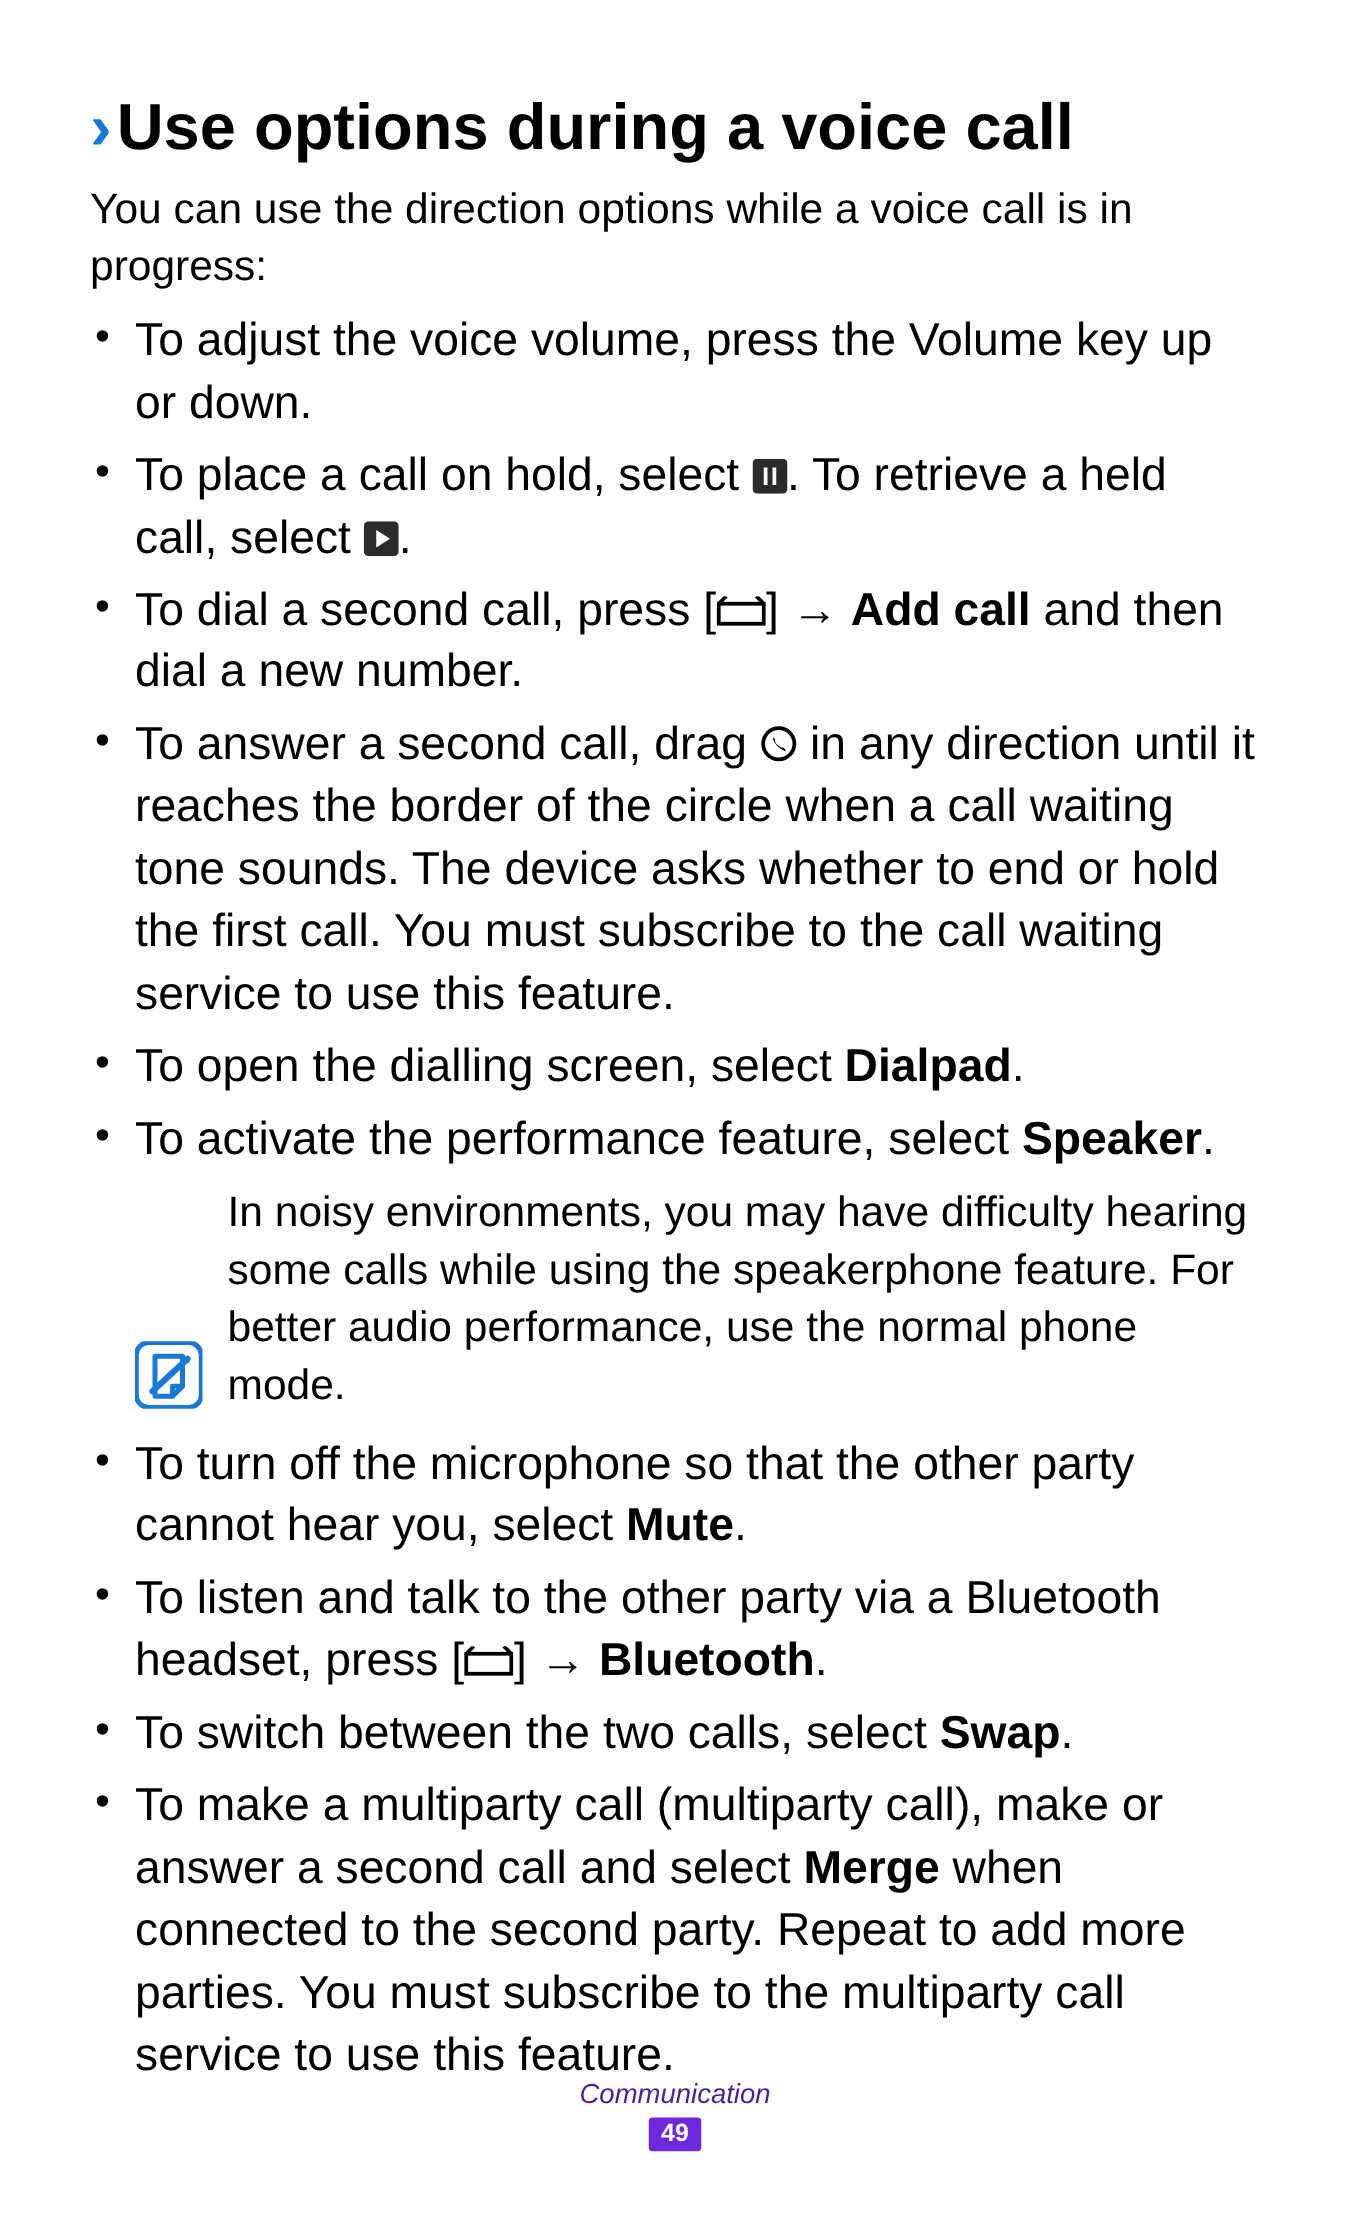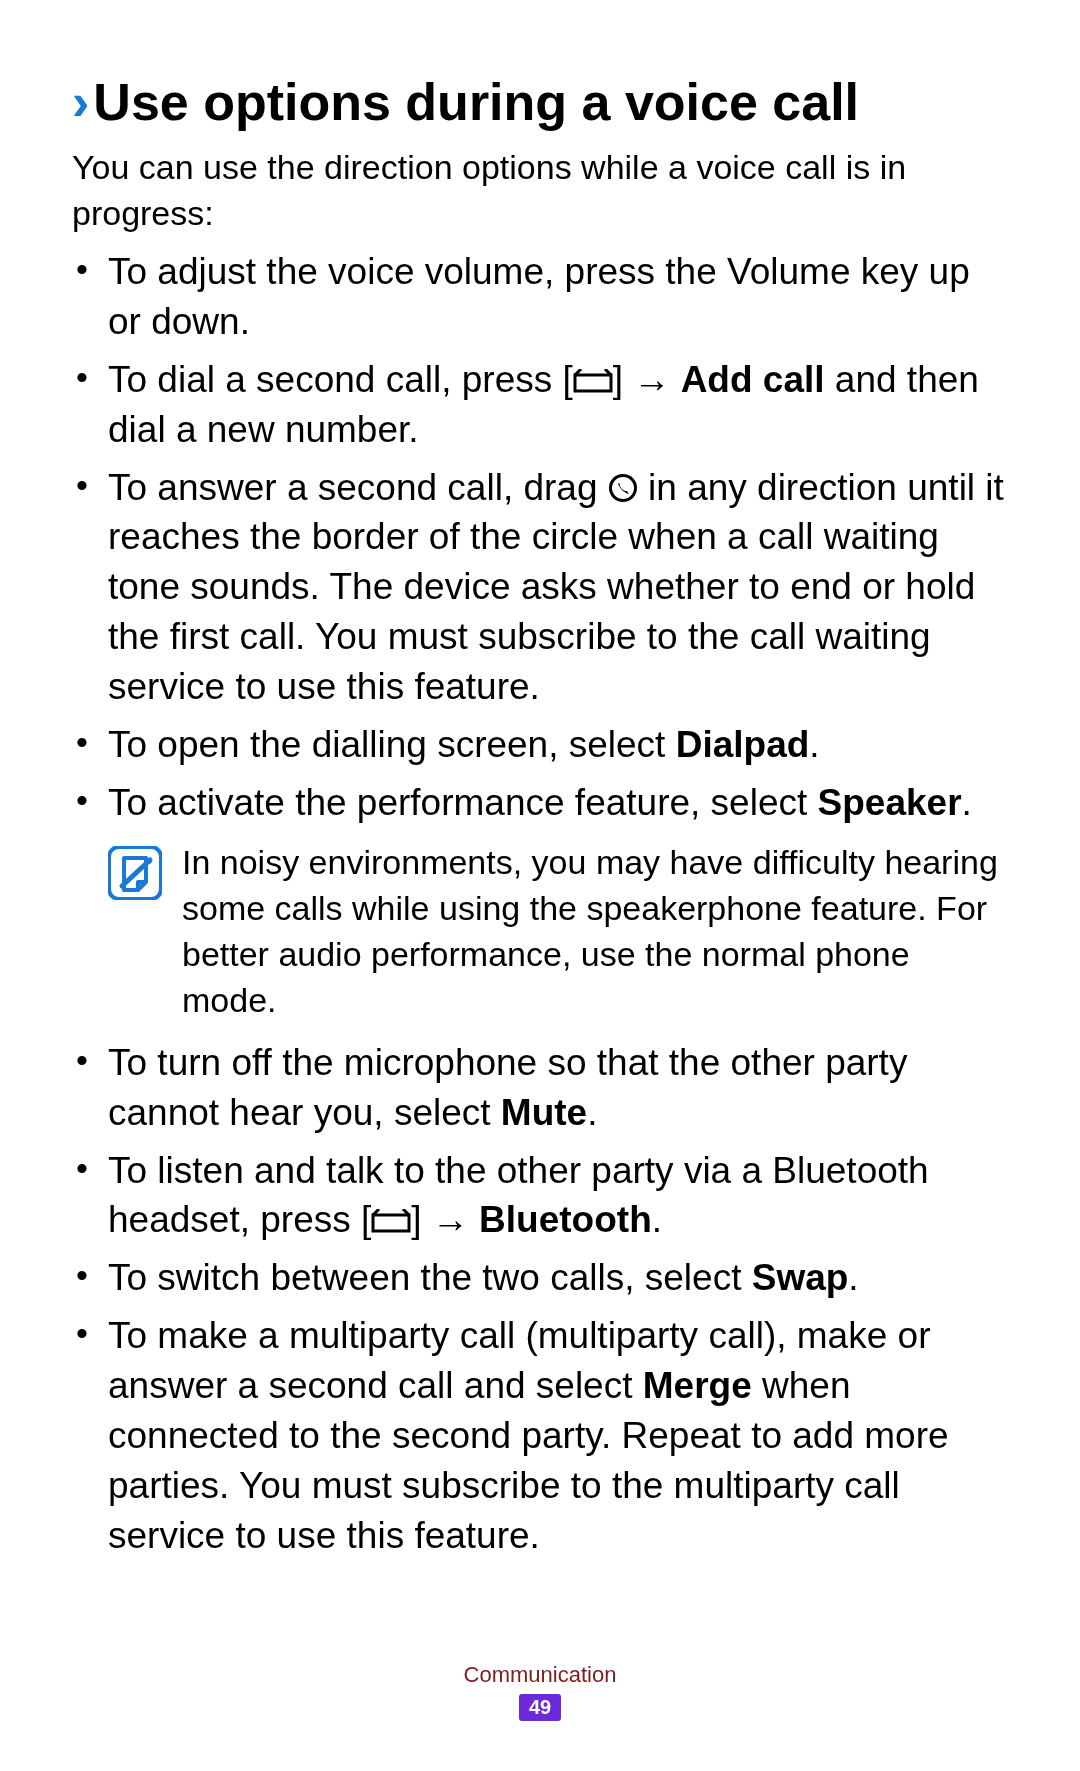--- a/index.html
+++ b/index.html
@@ -47,42 +47,43 @@
     font-size: 34px;
   }
   .bold { font-weight: 700; }
   .inline-icon {
     display: inline-block;
     vertical-align: -3px;
     line-height: 0;
   }
   .note-block {
     display: flex;
-    align-items: flex-start;
+    align-items: flex-end;
     gap: 20px;
     margin: 12px 0 14px 36px;
   }
   .note-icon {
     flex-shrink: 0;
     margin-top: 6px;
   }
   .note-text {
     font-size: 34px;
     line-height: 1.35;
   }
   .footer {
     position: absolute;
     bottom: 50px;
     left: 0;
     width: 100%;
     text-align: center;
   }
   .footer-label {
+    font-style: italic;
     font-size: 22px;
-    color: #7f1d1d;
+    color: #4c1d95;
     margin-bottom: 6px;
   }
   .page-badge {
     display: inline-block;
     background: #6d28d9;
     color: #fff;
     font-size: 20px;
     font-weight: 600;
     padding: 2px 10px;
     border-radius: 3px;
@@ -94,20 +95,30 @@
 <div class="page">
 
   <h2 class="section-heading">
     <span class="chevron">›</span><span>Use options during a voice call</span>
   </h2>
 
   <p class="intro">You can use the direction options while a voice call is in progress:</p>
 
   <ul class="bullets">
     <li>To adjust the voice volume, press the Volume key up or down.</li>
+    <li>
+      <span>To place a call on hold, select </span><span class="inline-icon"><svg width="28" height="28" viewBox="0 0 28 28">
+            <rect x="0" y="0" width="28" height="28" rx="4" fill="#2b2b2b"></rect>
+            <rect x="9" y="7" width="3" height="14" fill="#fff"></rect>
+            <rect x="16" y="7" width="3" height="14" fill="#fff"></rect>
+          </svg></span><span>. To retrieve a held call, select </span><span class="inline-icon"><svg width="28" height="28" viewBox="0 0 28 28">
+            <rect x="0" y="0" width="28" height="28" rx="4" fill="#2b2b2b"></rect>
+            <polygon points="10,7 21,14 10,21" fill="#fff"></polygon>
+          </svg></span><span>.</span>
+    </li>
     <li>
       <span>To dial a second call, press [</span><span class="inline-icon"><svg width="40" height="26" viewBox="0 0 40 26">
             <rect x="2" y="6" width="36" height="16" fill="none" stroke="#000" stroke-width="3"></rect>
             <line x1="2" y1="6" x2="8" y2="0" stroke="#000" stroke-width="3"></line>
             <line x1="38" y1="6" x2="32" y2="0" stroke="#000" stroke-width="3"></line>
           </svg></span><span>] → </span><span class="bold">Add call</span><span> and then dial a new number.</span>
     </li>
     <li>
       <span>To answer a second call, drag </span><span class="inline-icon"><svg width="30" height="30" viewBox="0 0 30 30">
             <circle cx="15" cy="15" r="14" fill="#000"></circle>

